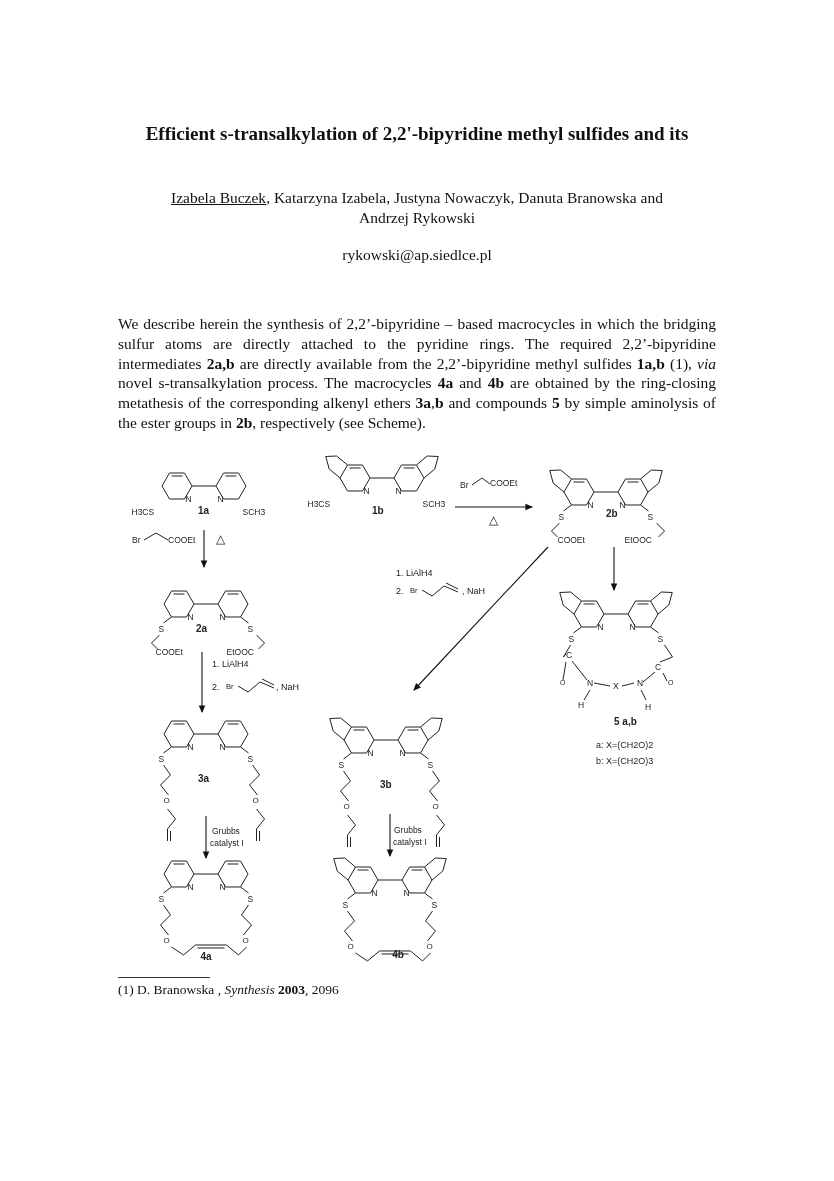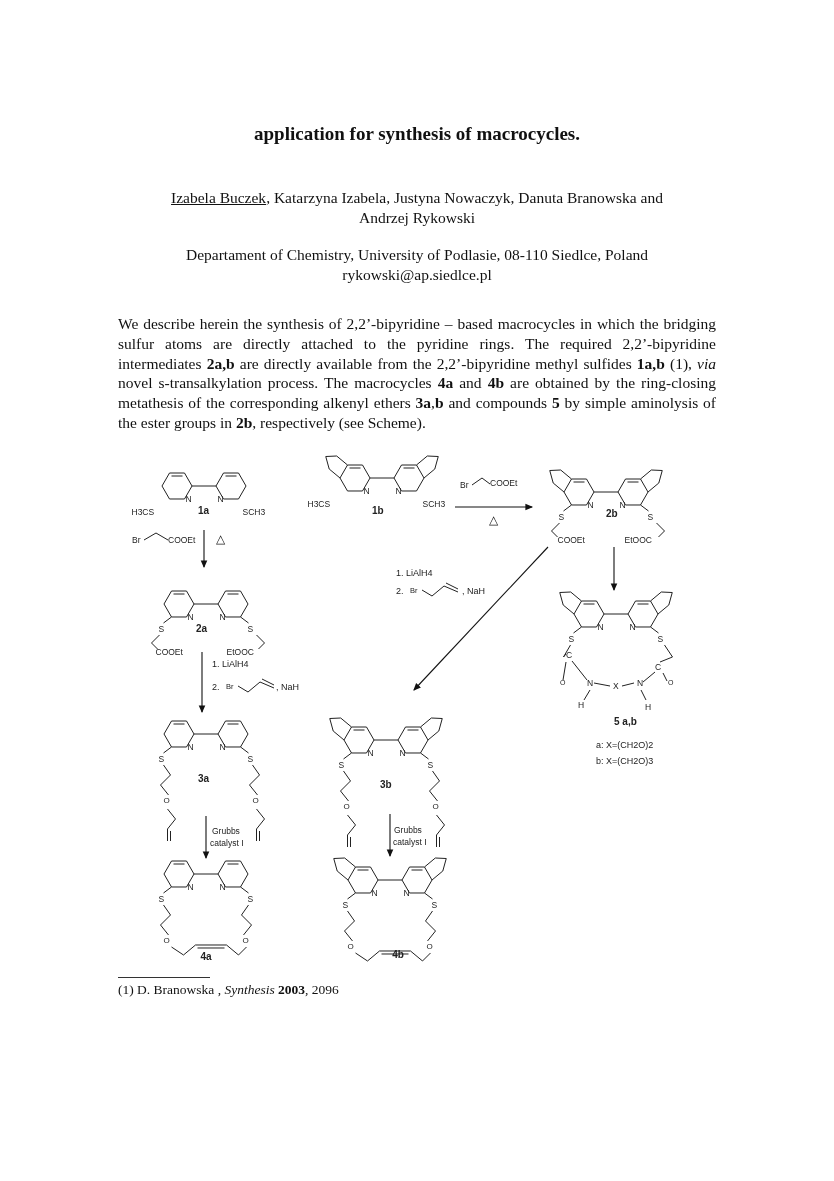--- a/index.html
+++ b/index.html
@@ -14,30 +14,29 @@
   svg#scheme{position:absolute;left:0;top:0;}
   svg text{font-family:"Liberation Sans",sans-serif;fill:#222;}
   .footrule{position:absolute;left:118px;top:977px;width:92px;border-top:1px solid #333;}
   .footnote{position:absolute;left:118px;top:982px;font-size:13.5px;}
   .footnote i{font-style:italic;}
 </style>
 </head>
 <body>
 
 <div class="title">
-  <div>application for synthesis of macrocycles.</div>
+  <div>Efficient s-transalkylation of 2,2'-bipyridine methyl sulfides and its</div>
 </div>
 
 <div class="authors">
   <div><u>Izabela Buczek</u><span>, Katarzyna Izabela, Justyna Nowaczyk, Danuta Branowska and</span></div>
   <div>Andrzej Rykowski</div>
 </div>
 
 <div class="affil">
-  <div>Departament of Chemistry, University of Podlasie, 08-110 Siedlce, Poland</div>
   <div class="email">rykowski@ap.siedlce.pl</div>
 </div>
 
 <div class="abstract"><span>We describe herein the synthesis of 2,2’-bipyridine – based macrocycles in which the bridging sulfur atoms are directly attached to the pyridine rings. The required 2,2’-bipyridine intermediates </span><b>2a,b</b><span> are directly available from the 2,2’-bipyridine methyl sulfides </span><b>1a,b</b><span> (1), </span><i>via</i><span> novel s-transalkylation process. The macrocycles </span><b>4a</b><span> and </span><b>4b</b><span> are obtained by the ring-closing metathesis of the corresponding alkenyl ethers </span><b>3a</b><span>,</span><b>b</b><span> and compounds </span><b>5</b><span> by simple aminolysis of the ester groups in </span><b>2b</b><span>, respectively (see Scheme).</span></div>
 
 <svg id="scheme" width="834" height="1181">
   <defs>
     <marker id="ah" markerWidth="8" markerHeight="8" refX="6" refY="4" orient="auto">
       <path d="M0,1 L7,4 L0,7 Z" fill="#111"></path>
     </marker>

